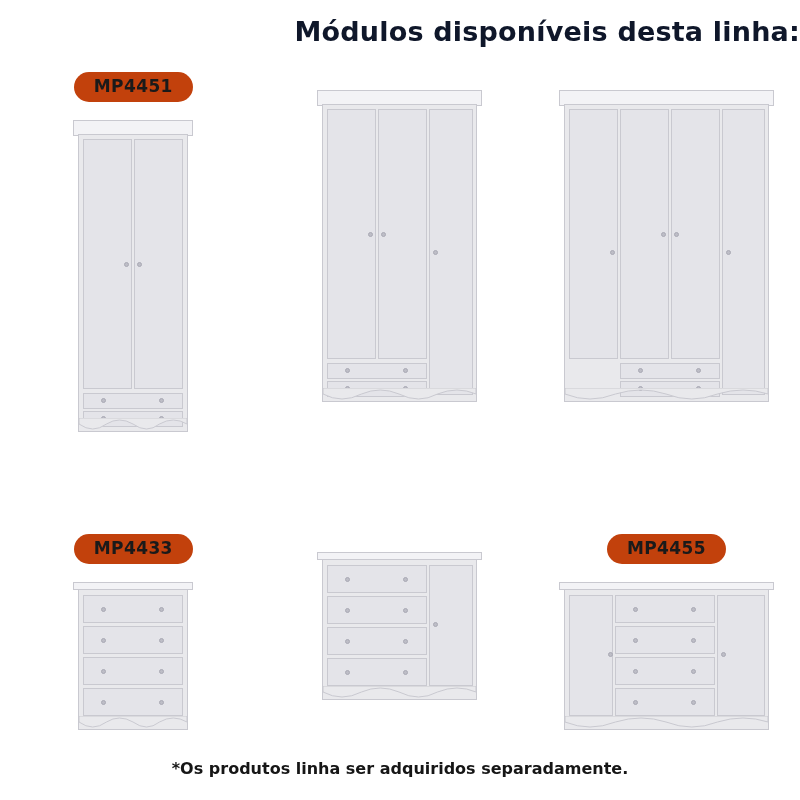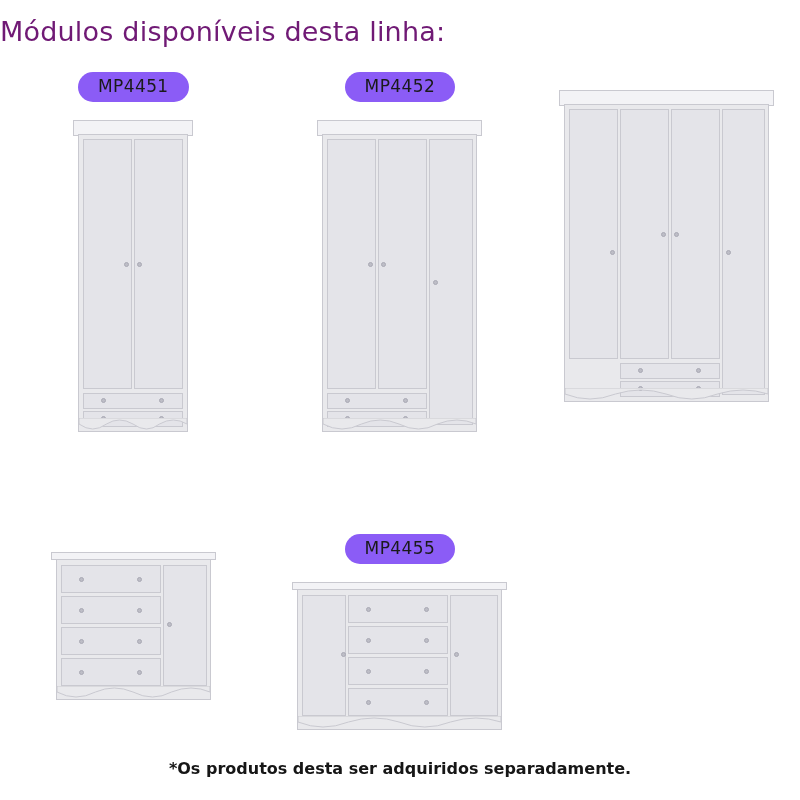--- a/index.html
+++ b/index.html
@@ -9,26 +9,26 @@
   body {
     width: 800px;
     height: 800px;
     background: #ffffff;
     font-family: "DejaVu Sans", sans-serif;
     color: #1d1d1d;
     overflow: hidden;
     position: relative;
   }
   .page-title {
-    text-align: left;
+    text-align: right;
     font-size: 27px;
-    font-weight: 400;
+    font-weight: 700;
     letter-spacing: 0.2px;
     margin-top: 16px;
-    color: #701a75;
+    color: #0f172a;
   }
   .grid {
     position: absolute;
     left: 0;
     top: 72px;
     width: 800px;
   }
   .row {
     display: flex;
     width: 800px;
@@ -36,25 +36,25 @@
   .row-1 .cell { height: 400px; }
   .row-2 .cell { height: 200px; }
   .cell {
     width: 266.6px;
     position: relative;
     display: flex;
     flex-direction: column;
     align-items: center;
   }
   .badge {
-    background: #8b5cf6;
+    background: #c2410c;
     color: #1a1a1a;
     border-radius: 18px;
     font-size: 17px;
-    font-weight: 400;
+    font-weight: 700;
     padding: 6px 20px 7px 20px;
     letter-spacing: 0.4px;
     line-height: 1;
     display: inline-block;
     white-space: nowrap;
   }
   .furn-wrap {
     position: relative;
     margin-top: 18px;
   }
@@ -140,21 +140,20 @@
           <div class="feet">
             <svg viewBox="0 0 110 14" preserveAspectRatio="none">
               <path d="M0 0 L0 6 Q14 16 28 6 Q41 -2 55 6 Q69 16 82 6 Q96 -2 110 6 L110 0 Z" fill="#e9e9ec" stroke="#c9c9d0" stroke-width="1"></path>
             </svg>
           </div>
         </div>
       </div>
     </div>
 
     <div class="cell">
-      <div class="badge">MP4452</div>
       <div class="furn-wrap" style="width:165px;height:312px;">
         <div class="top-cap" style="left:0;top:0;width:165px;height:16px;"></div>
         <div class="body" style="position:absolute;left:5px;top:14px;width:155px;height:298px;">
           <div class="door" style="left:4px;top:4px;width:49px;height:250px;"></div>
           <div class="door" style="left:55px;top:4px;width:49px;height:250px;"></div>
           <div class="door" style="left:106px;top:4px;width:44px;height:286px;"></div>
           <div class="knob" style="left:45px;top:127px;"></div>
           <div class="knob" style="left:58px;top:127px;"></div>
           <div class="knob" style="left:110px;top:145px;"></div>
           <div class="drawer" style="left:4px;top:258px;width:100px;height:16px;"></div>
@@ -195,20 +194,45 @@
               <path d="M0 0 L0 6 Q25 16 51 6 Q77 -2 102 6 Q128 16 154 6 Q180 -2 205 6 L205 0 Z" fill="#e9e9ec" stroke="#c9c9d0" stroke-width="1"></path>
             </svg>
           </div>
         </div>
       </div>
     </div>
   </div>
 
   <div class="row row-2" style="margin-top:62px;">
 
+    <div class="cell">
+      <div class="badge">MP4433</div>
+      <div class="furn-wrap" style="width:120px;height:148px;">
+        <div class="top-cap" style="left:0;top:0;width:120px;height:8px;"></div>
+        <div class="body" style="position:absolute;left:5px;top:7px;width:110px;height:141px;">
+          <div class="drawer" style="left:4px;top:5px;width:100px;height:28px;"></div>
+          <div class="drawer" style="left:4px;top:36px;width:100px;height:28px;"></div>
+          <div class="drawer" style="left:4px;top:67px;width:100px;height:28px;"></div>
+          <div class="drawer" style="left:4px;top:98px;width:100px;height:28px;"></div>
+          <div class="knob" style="left:22px;top:17px;"></div>
+          <div class="knob" style="left:80px;top:17px;"></div>
+          <div class="knob" style="left:22px;top:48px;"></div>
+          <div class="knob" style="left:80px;top:48px;"></div>
+          <div class="knob" style="left:22px;top:79px;"></div>
+          <div class="knob" style="left:80px;top:79px;"></div>
+          <div class="knob" style="left:22px;top:110px;"></div>
+          <div class="knob" style="left:80px;top:110px;"></div>
+          <div class="feet">
+            <svg viewBox="0 0 110 14" preserveAspectRatio="none">
+              <path d="M0 0 L0 6 Q14 16 28 6 Q41 -2 55 6 Q69 16 82 6 Q96 -2 110 6 L110 0 Z" fill="#e9e9ec" stroke="#c9c9d0" stroke-width="1"></path>
+            </svg>
+          </div>
+        </div>
+      </div>
+    </div>
 
     <div class="cell">
       <div class="furn-wrap" style="width:165px;height:148px;">
         <div class="top-cap" style="left:0;top:0;width:165px;height:8px;"></div>
         <div class="body" style="position:absolute;left:5px;top:7px;width:155px;height:141px;">
           <div class="drawer" style="left:4px;top:5px;width:100px;height:28px;"></div>
           <div class="drawer" style="left:4px;top:36px;width:100px;height:28px;"></div>
           <div class="drawer" style="left:4px;top:67px;width:100px;height:28px;"></div>
           <div class="drawer" style="left:4px;top:98px;width:100px;height:28px;"></div>
           <div class="door" style="left:106px;top:5px;width:44px;height:121px;"></div>
@@ -255,13 +279,13 @@
             <svg viewBox="0 0 205 14" preserveAspectRatio="none">
               <path d="M0 0 L0 6 Q25 16 51 6 Q77 -2 102 6 Q128 16 154 6 Q180 -2 205 6 L205 0 Z" fill="#e9e9ec" stroke="#c9c9d0" stroke-width="1"></path>
             </svg>
           </div>
         </div>
       </div>
     </div>
   </div>
 </div>
 
-<div class="footnote">*Os produtos desta ser adquiridos separadamente.</div>
+<div class="footnote">*Os produtos linha ser adquiridos separadamente.</div>
 
 </body></html>

